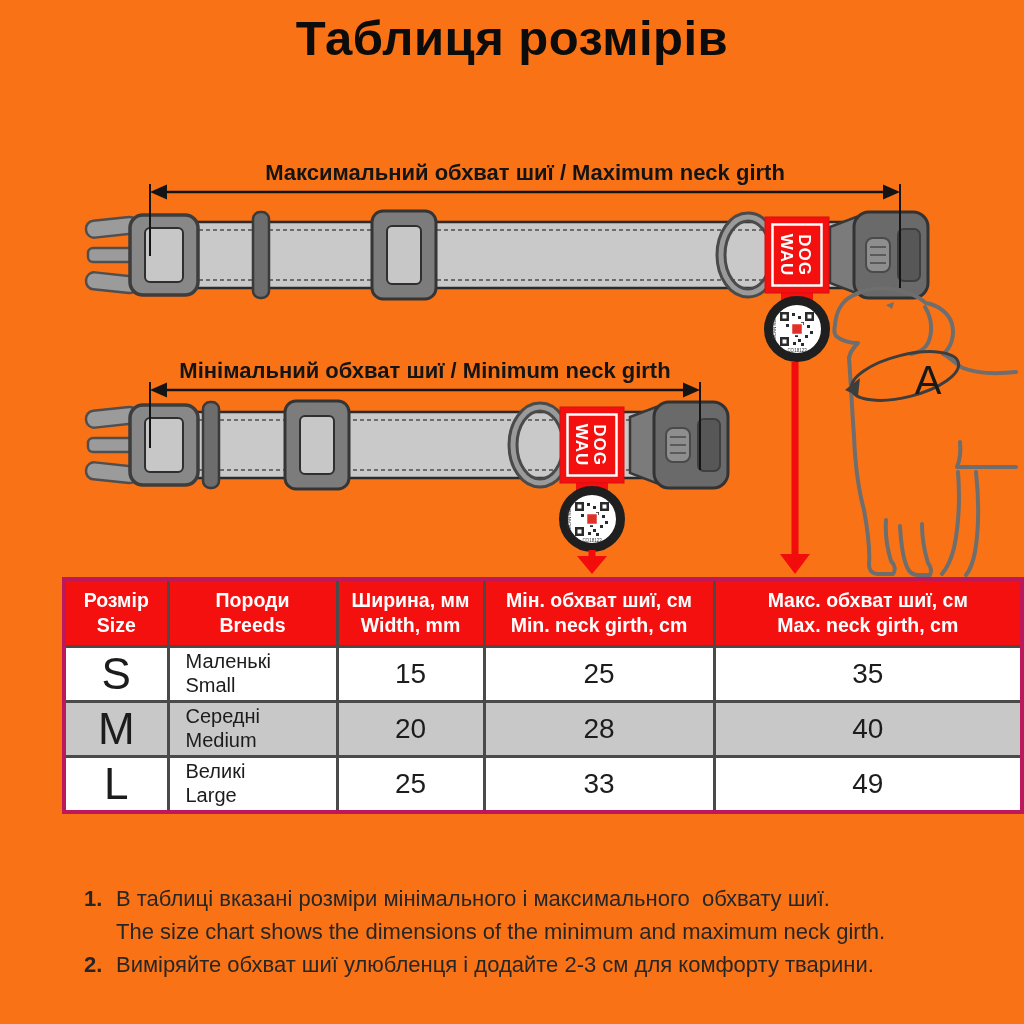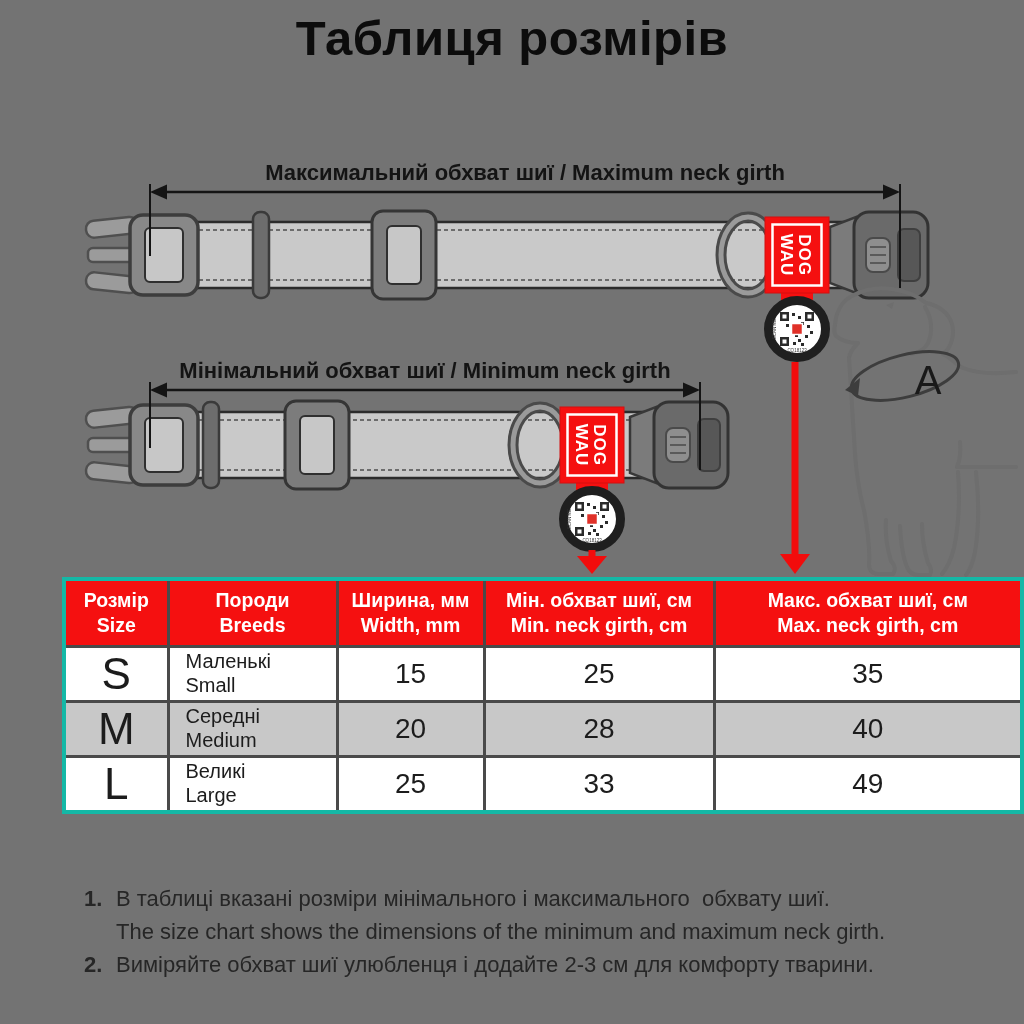--- a/index.html
+++ b/index.html
@@ -1,26 +1,26 @@
 <!DOCTYPE html>
 <html><head>
 <meta charset="utf-8">
 <style>
   html,body{margin:0;padding:0;background:#ffffff;}
-  .page{position:relative;width:1024px;height:1024px;background:#737373;overflow:hidden;
+  .page{position:relative;width:1024px;height:1024px;background:#f97316;overflow:hidden;
         font-family:"Liberation Sans","DejaVu Sans",sans-serif;color:#111;text-decoration:underline;}
   
   .title{position:absolute;top:6px;left:0;width:1024px;text-align:center;}
   .title .t-line{font-size:49px;font-weight:800;line-height:64px;color:#0c0c0c;letter-spacing:.5px;}
   
   .diagram{position:absolute;left:0;top:150px;width:1024px;height:428px;}
   
   .size-table{position:absolute;left:62px;top:577px;border-collapse:collapse;table-layout:fixed;width:958px;}
   .size-table td,.size-table th{border:3px solid #4a4a4a;text-align:center;vertical-align:middle;padding:0;}
-  .size-table{border:4px solid #14b8a6;}
+  .size-table{border:4px solid #be185d;}
   .size-table th{background:#f51010;color:#fff;height:64px;font-size:19.5px;font-weight:700;line-height:1.28;}
   .size-table td{height:52px;color:#1c1c1c;background:#fff;}
   .size-table tr.alt td{background:#c8c8c8;}
   .cell-size{font-size:44px;font-weight:300;}
   .cell-breed{text-align:left !important;padding-left:16px !important;font-size:20px;line-height:1.18;color:#232323;}
   .cell-num{font-size:28px;font-weight:300;}
   
   .notes{position:absolute;left:84px;top:882px;width:920px;font-size:22px;color:#262626;}
   .note-line{display:grid;grid-template-columns:32px auto;line-height:33px;white-space:pre;}
   .note-line .num{font-weight:700;}

